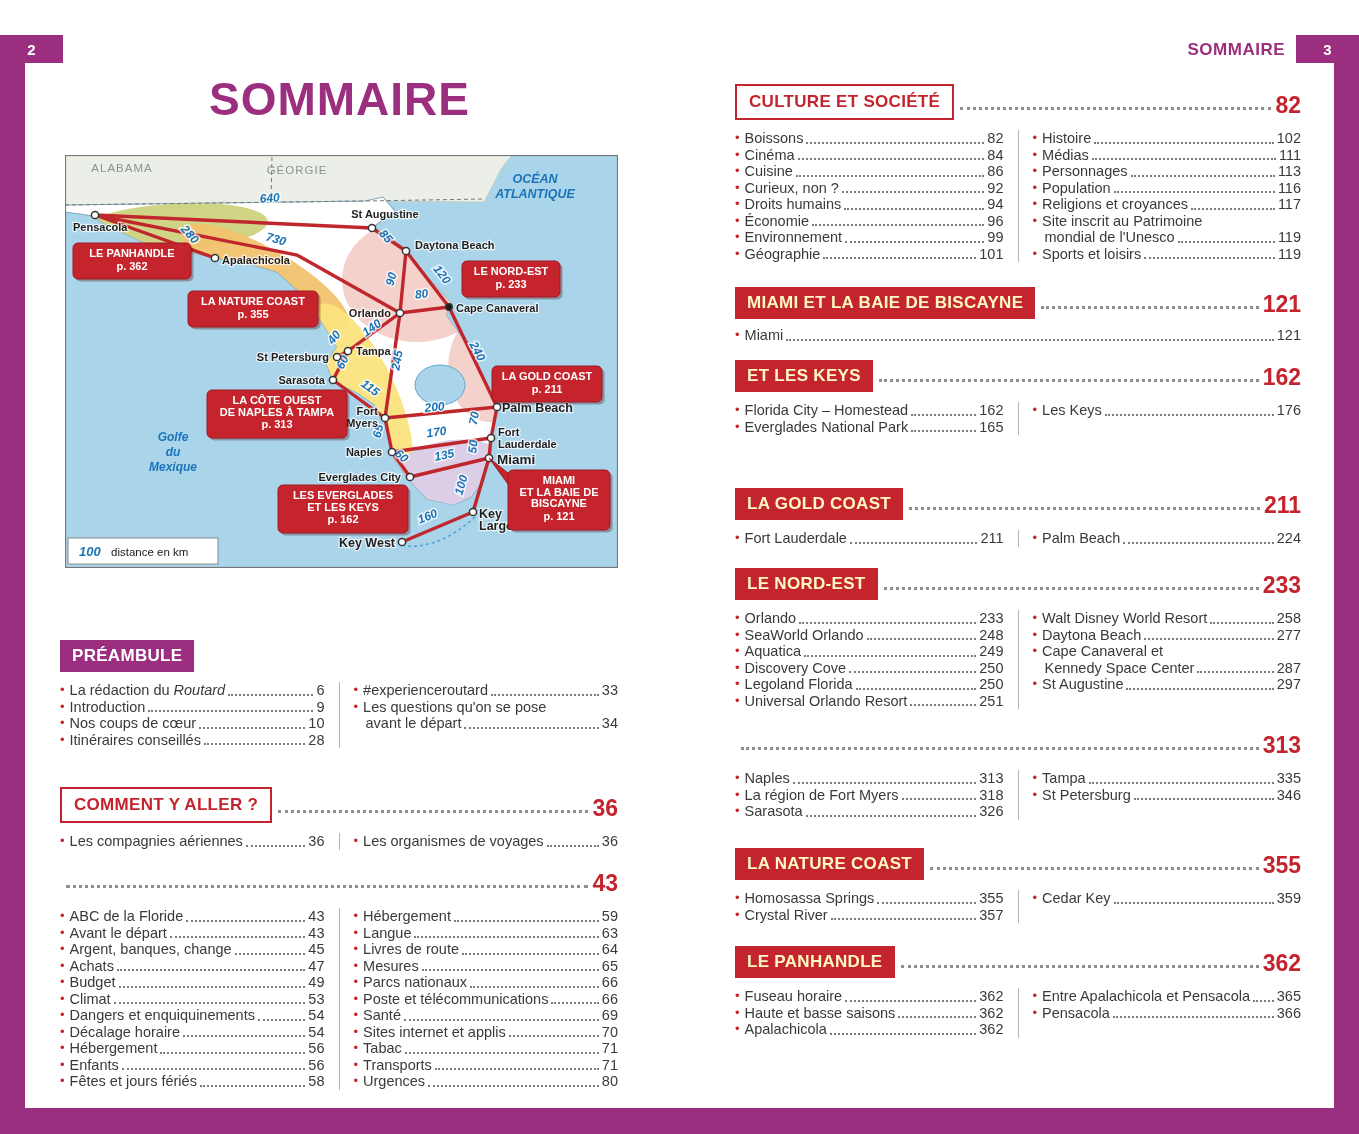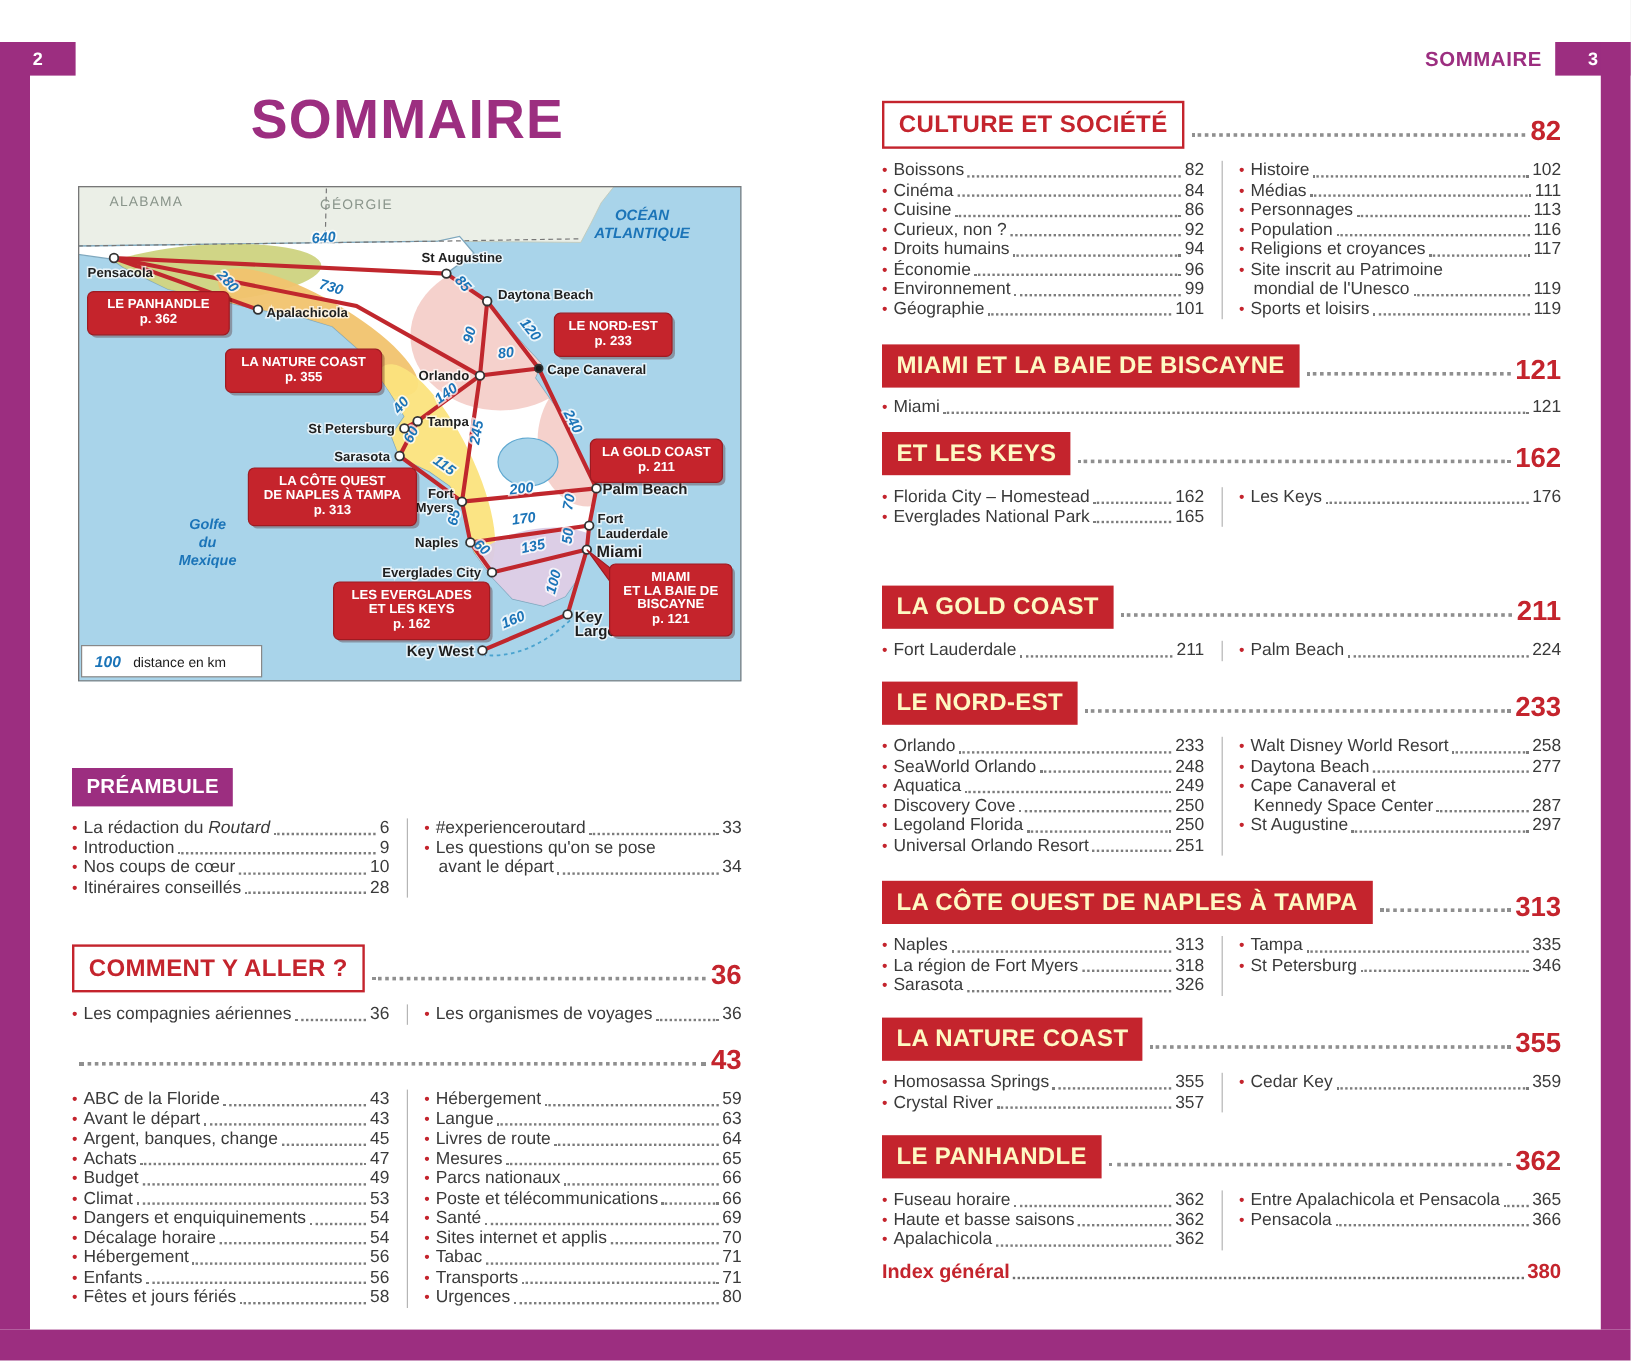--- a/index.html
+++ b/index.html
@@ -26,21 +26,21 @@
     color:var(--purple);font-weight:bold;font-size:17px;letter-spacing:.5px;}
   .big-title{position:absolute;top:72px;left:0;width:679px;margin:0;text-align:center;
     color:var(--purple);font-size:46px;font-weight:800;letter-spacing:1px;}
   #map{position:absolute;left:65px;top:155px;width:553px;height:413px;font-family:"Liberation Sans",sans-serif;}
   
   .sections{position:absolute;}
   #left-sections{left:60px;top:640px;width:558px;height:470px;}
   #right-sections{left:735px;top:84px;width:566px;height:1024px;}
   .sec{position:absolute;left:0;right:0;}
   .hdr{display:flex;align-items:flex-end;}
-  .hbox{font-weight:800;font-size:20px;letter-spacing:.3px;padding:5px 12px;line-height:1.32;white-space:nowrap;}
+  .hbox{font-weight:800;font-size:17px;letter-spacing:.3px;padding:5px 12px;line-height:1.32;white-space:nowrap;}
   .hbox .hl{display:block;}
   .v-outline{color:var(--red);border:2px solid var(--red);background:#fff;}
   .v-red{color:#fef9c3;background:var(--red);}
   .v-purple{color:#fff;background:var(--purple);font-size:17px;}
   .hdots{flex:1;border-bottom:3px dotted #8f8f8f;margin:0 4px 10px 6px;}
   .hnum{color:var(--red);font-weight:800;font-size:23px;line-height:1;margin-bottom:3px;}
   .cols{display:flex;margin-top:10px;}
   .col{flex:1;min-width:0;}
   .col + .col{border-left:1px solid #b5b5b5;padding-left:14px;margin-left:2px;}
   .col:first-child{padding-right:12px;}
@@ -711,21 +711,20 @@
               <span class="blt">•</span>
               <span class="lbl">St Augustine</span>
               <span class="dots"></span>
               <span class="pg">297</span>
             </div>
           </div>
         </div>
       </div>
       <div class="sec" style="top: 650px;">
         <div class="hdr">
-          <span class="hbox v-red">LA CÔTE OUEST DE NAPLES À TAMPA</span>
           <span class="hdots"></span>
           <span class="hnum">313</span>
         </div>
         <div class="cols">
           <div class="col">
             <div class="item">
               <span class="blt">•</span>
               <span class="lbl">Naples</span>
               <span class="dots"></span>
               <span class="pg">313</span>
@@ -827,20 +826,15 @@
             <div class="item">
               <span class="blt">•</span>
               <span class="lbl">Pensacola</span>
               <span class="dots"></span>
               <span class="pg">366</span>
             </div>
           </div>
         </div>
       </div>
       <div class="idx" style="top: 966px;">
-        <div class="idxrow">
-          <span class="ilbl">Index général</span>
-          <span class="idots"></span>
-          <span class="ipg">380</span>
-        </div>
       </div>
     </div>
 </div>
 
 </body></html>

